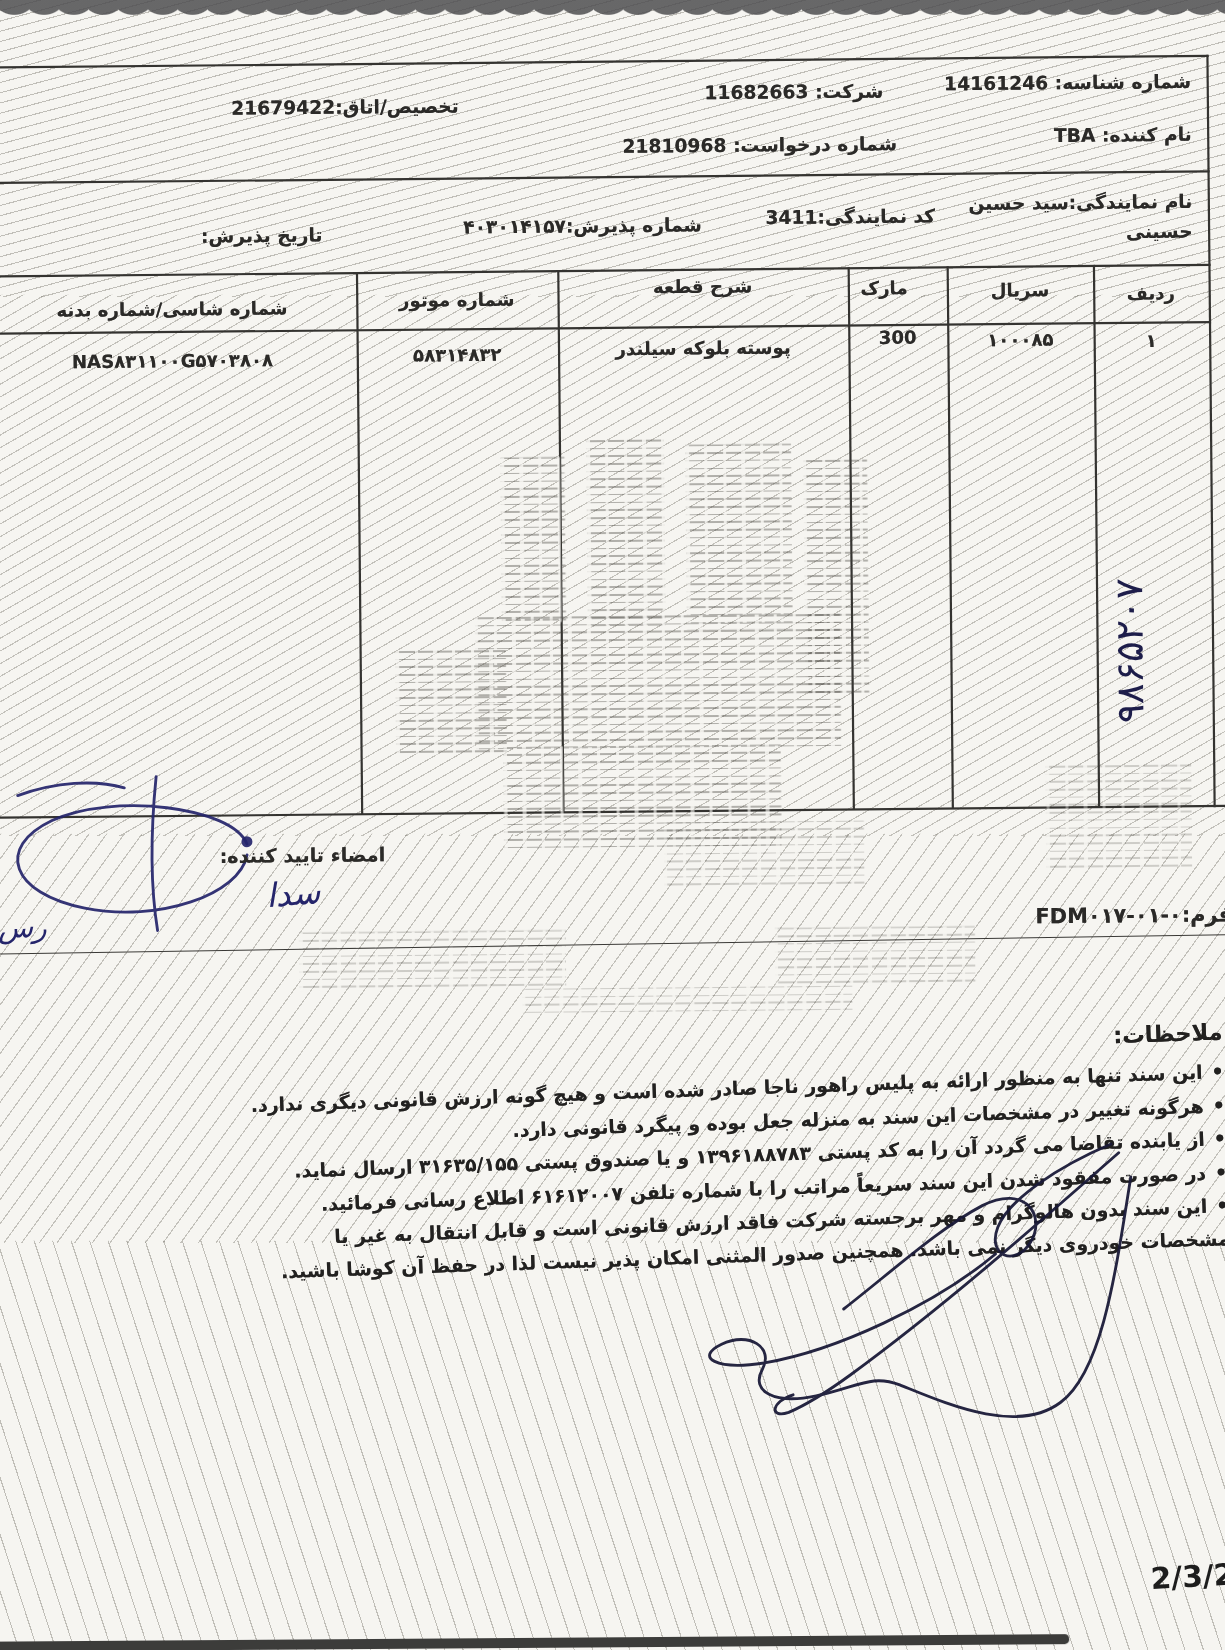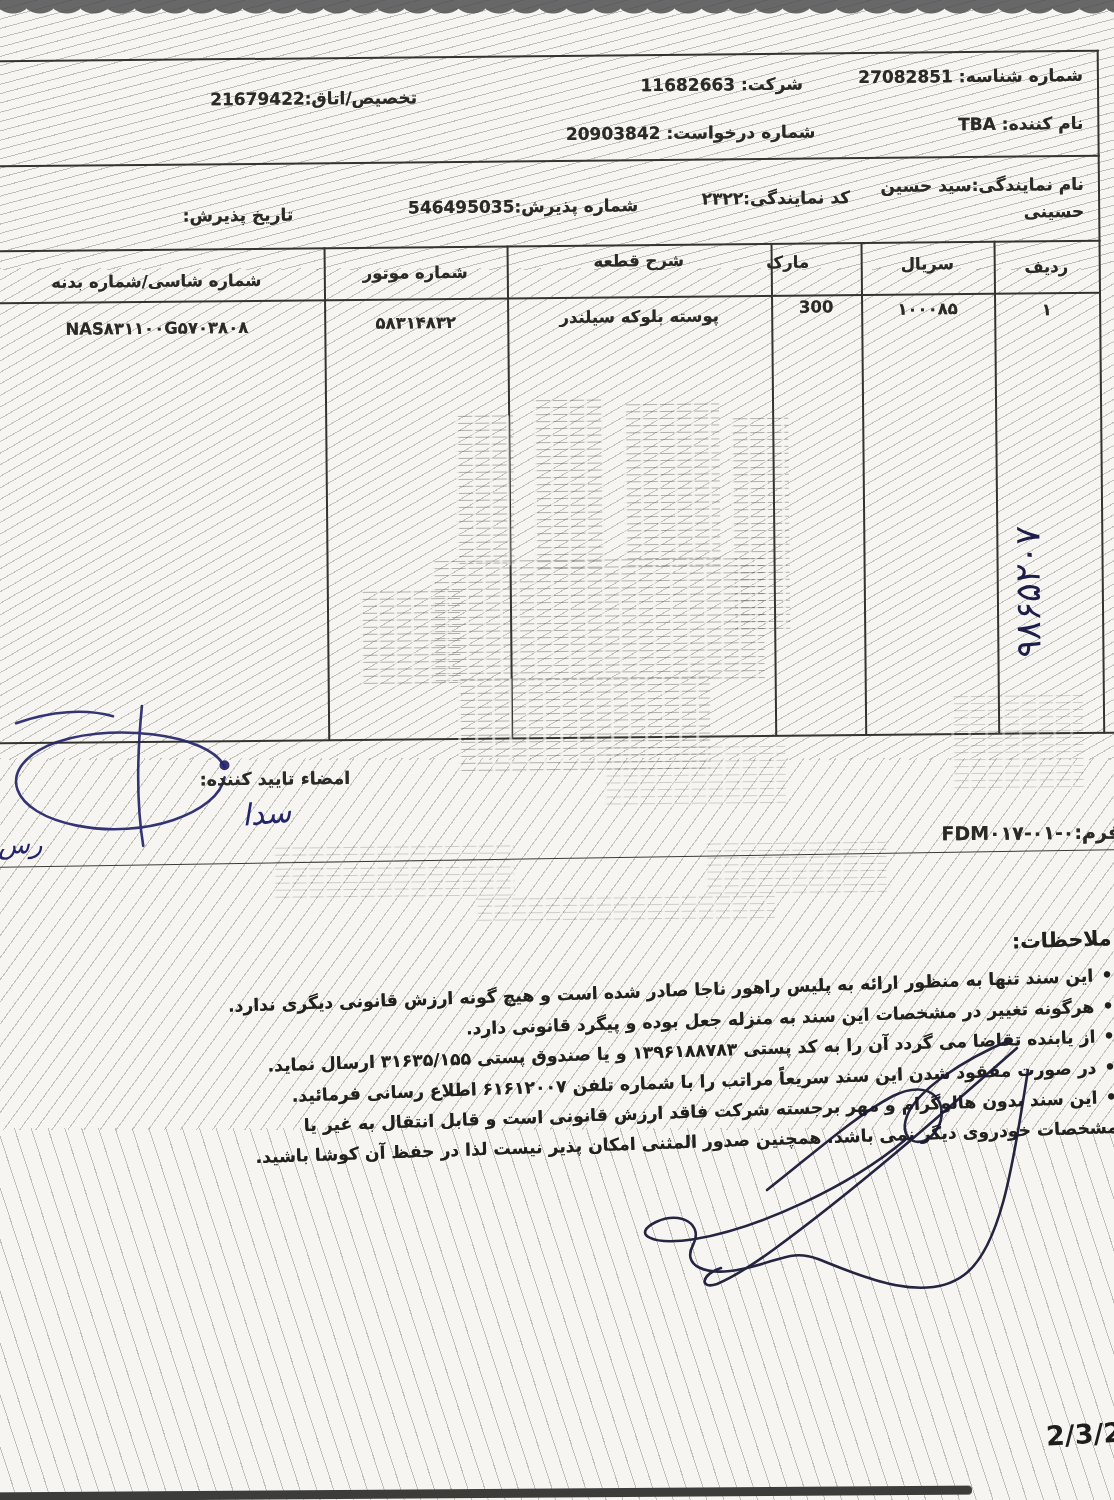--- a/index.html
+++ b/index.html
@@ -81,34 +81,34 @@
     <div class="hline" style="left:-20px;top:160px;width:1122px;"></div>
     <div class="hline" style="left:-20px;top:245px;width:1122px;"></div>
     <div class="hline" style="left:-20px;top:297px;width:1122px;"></div>
     <div class="hline" style="left:-20px;top:737px;width:1150px;height:2.4px;"></div>
     <div class="vline" style="left:325px;top:245px;height:493px;"></div>
     <div class="vline" style="left:508px;top:245px;height:493px;"></div>
     <div class="vline" style="left:772px;top:245px;height:493px;"></div>
     <div class="vline" style="left:862px;top:245px;height:493px;"></div>
     <div class="vline" style="left:995px;top:245px;height:493px;"></div>
 
-    <div class="lbl" style="right:28px;top:70px;"><span>شماره شناسه:</span> <span>27082851</span></div>
+    <div class="lbl" style="right:28px;top:70px;"><span>شماره شناسه:</span> <span>14161246</span></div>
     <div class="lbl" style="right:28px;top:118px;"><span>نام کننده:</span> <span class="ltr">TBA</span></div>
     <div class="lbl" style="right:308px;top:76px;"><span>شرکت:</span> <span>11682663</span></div>
-    <div class="lbl" style="right:296px;top:124px;"><span>شماره درخواست:</span> <span>20903842</span></div>
+    <div class="lbl" style="right:296px;top:124px;"><span>شماره درخواست:</span> <span>21810968</span></div>
     <div class="lbl" style="right:694px;top:86px;"><span>تخصیص/اتاق:</span><span>21679422</span></div>
 
     <div class="lbl" style="right:28px;top:176px;width:215px;white-space:normal;line-height:1.6;"><span>نام نمایندگی:</span><span>سید حسین حسینی</span></div>
-    <div class="lbl" style="right:262px;top:190px;"><span>کد نمایندگی:</span><span>۲۳۲۲</span></div>
-    <div class="lbl" style="right:474px;top:196px;"><span>شماره پذیرش:</span><span>546495035</span></div>
+    <div class="lbl" style="right:262px;top:190px;"><span>کد نمایندگی:</span><span>3411</span></div>
+    <div class="lbl" style="right:474px;top:196px;"><span>شماره پذیرش:</span><span>۴۰۳۰۱۴۱۵۷</span></div>
     <div class="lbl" style="right:819px;top:202px;"><span>تاریخ پذیرش:</span><span></span></div>
 
     <div class="cell" style="left:995px;top:262px;width:105px;">ردیف</div>
     <div class="cell" style="left:862px;top:258px;width:133px;">سریال</div>
-    <div class="cell" style="left:744px;top:255px;width:90px;">مارک</div>
+    <div class="cell" style="left:760px;top:255px;width:90px;">مارک</div>
     <div class="cell" style="left:508px;top:252px;width:264px;">شرح قطعه</div>
     <div class="cell" style="left:325px;top:262px;width:183px;">شماره موتور</div>
     <div class="cell" style="left:-10px;top:268px;width:335px;">شماره شاسی/شماره بدنه</div>
 
     <div class="cell" style="left:995px;top:305px;width:105px;">۱</div>
     <div class="cell" style="left:862px;top:303px;width:133px;">۱۰۰۰۸۵</div>
     <div class="cell" style="left:772px;top:300px;width:90px;">300</div>
     <div class="cell" style="left:508px;top:308px;width:264px;">پوسته بلوکه سیلندر</div>
     <div class="cell" style="left:325px;top:312px;width:183px;">۵۸۳۱۴۸۳۲</div>
     <div class="cell ltr" style="left:-10px;top:315px;width:335px;font-weight:700;">NAS۸۳۱۱۰۰G۵۷۰۳۸۰۸</div>

